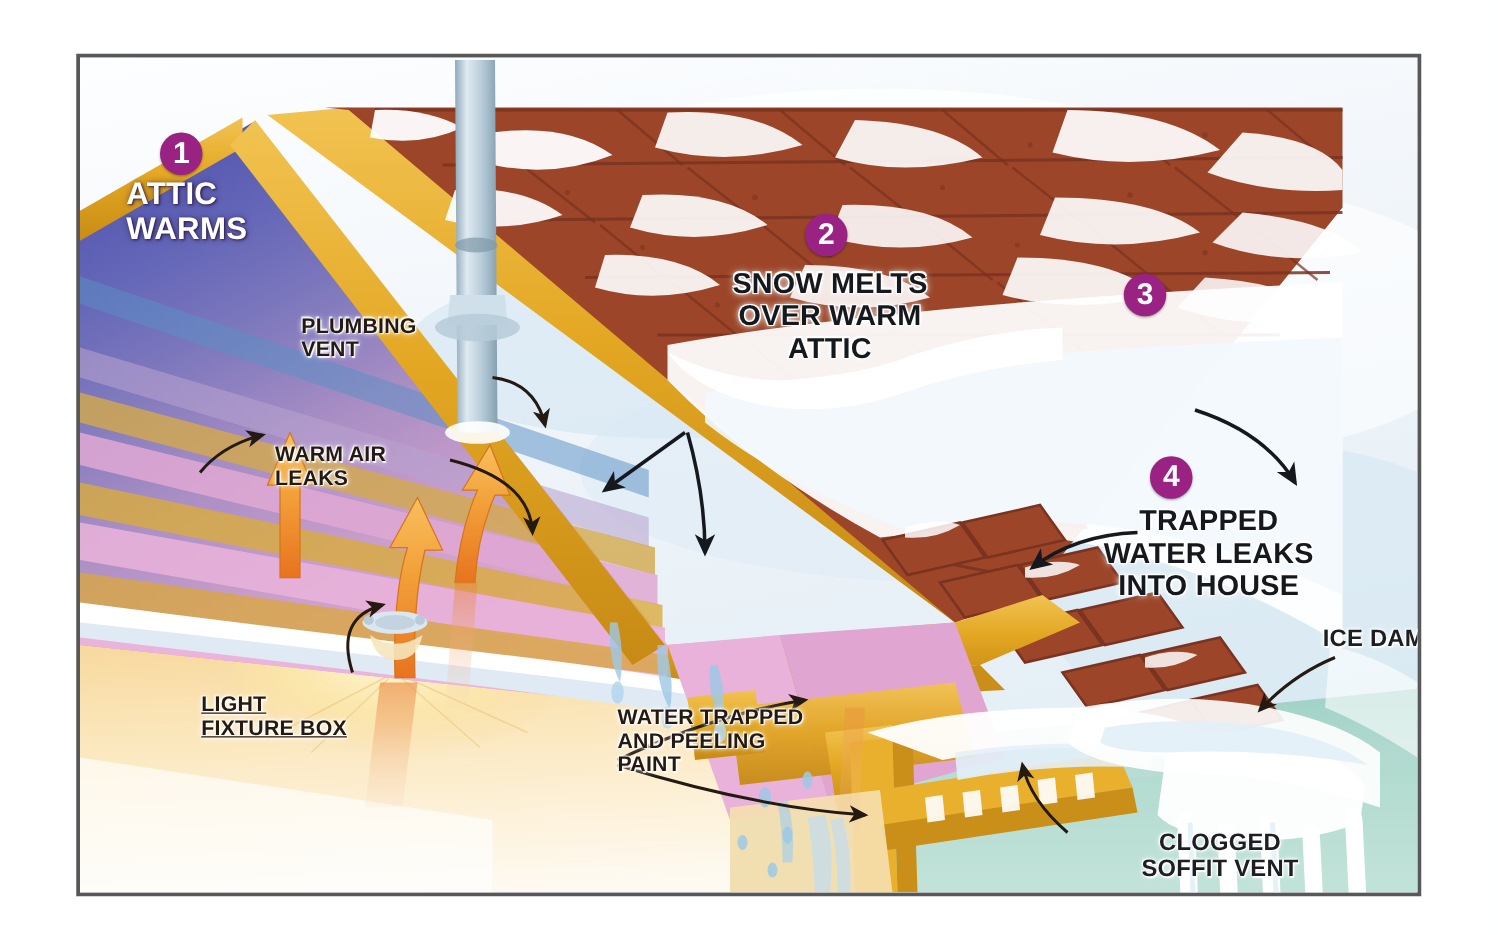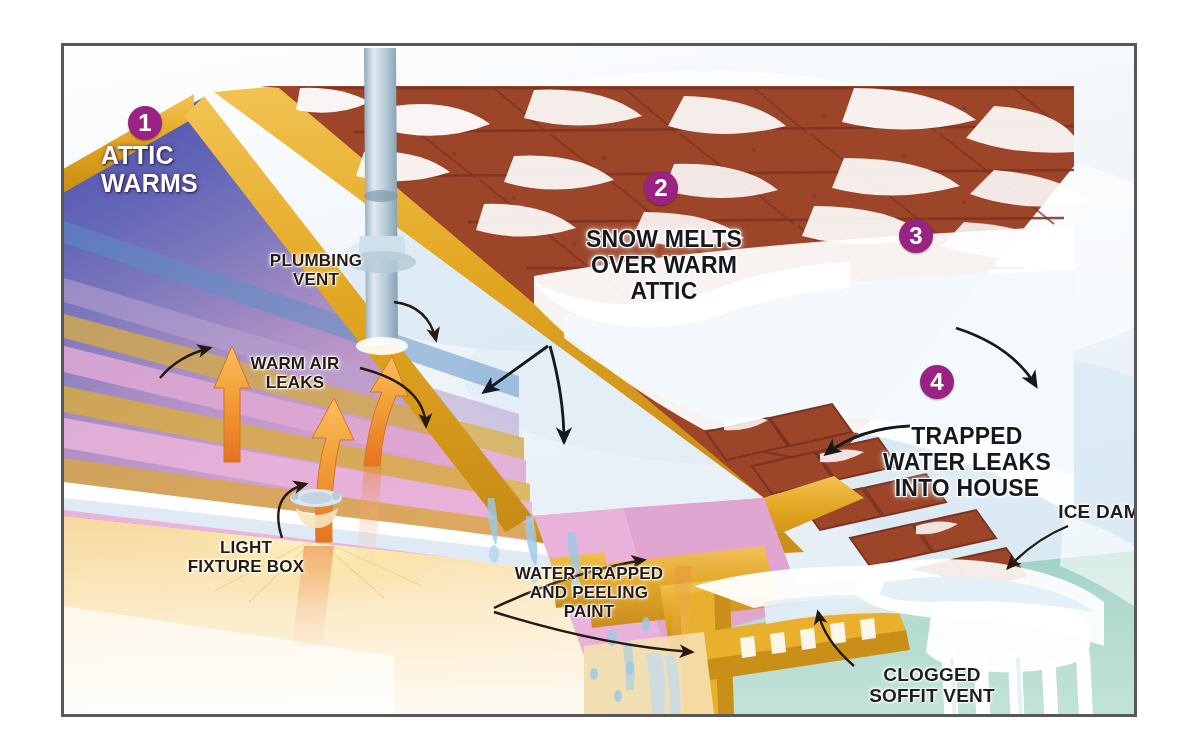--- a/index.html
+++ b/index.html
@@ -28,21 +28,21 @@
   
   .lbl{
     position:absolute;font-weight:bold;line-height:1.12;
     font-family:"Liberation Sans", sans-serif;
     white-space:pre-line;letter-spacing:.2px;
   }
   .lbl.big{font-size:23px;color:#15181c;text-align:center;
     text-shadow:0 0 4px #fff,0 0 7px #fff,1px 1px 0 #fff,-1px -1px 0 #fff,1px -1px 0 #fff,-1px 1px 0 #fff;}
   .lbl.white{font-size:25px;color:#ffffff;text-align:left;
     text-shadow:1px 1px 2px rgba(40,20,60,.85),0 0 5px rgba(40,20,60,.5);}
-  .lbl.small{font-size:17px;color:#241a12;text-align:center;
+  .lbl.small{font-size:17px;color:#241a12;text-align:left;
     text-shadow:0 0 3px #fff,0 0 5px #fff,1px 1px 0 rgba(255,255,255,.8),-1px -1px 0 rgba(255,255,255,.8);}
   .lbl.tiny{font-size:19px;color:#1d1d22;text-align:center;
     text-shadow:0 0 3px #fff,0 0 5px #fff,1px 1px 0 rgba(255,255,255,.85),-1px -1px 0 rgba(255,255,255,.85);}
 </style>
 </head>
 <body>
 
 <div id="figure">
   <div id="art">
 
@@ -401,34 +401,34 @@
       </g>
     </svg>
 
     <div class="badge" style="left:64px;top:60px;">1</div>
     <div class="badge" style="left:580px;top:125px;">2</div>
     <div class="badge" style="left:835px;top:173px;">3</div>
     <div class="badge" style="left:856px;top:319px;">4</div>
 
     <div class="lbl white" style="left:37px;top:95px;width:190px;">ATTIC
 WARMS</div>
-    <div class="lbl big" style="left:450px;top:181px;width:300px;">SNOW MELTS
+    <div class="lbl big" style="left:450px;top:168px;width:300px;">SNOW MELTS
 OVER WARM
 ATTIC</div>
-    <div class="lbl big" style="left:748px;top:378px;width:310px;">TRAPPED
+    <div class="lbl big" style="left:748px;top:358px;width:310px;">TRAPPED
 WATER LEAKS
 INTO HOUSE</div>
 
     <div class="lbl small" style="left:177px;top:205px;width:150px;">PLUMBING
 VENT</div>
     <div class="lbl small" style="left:156px;top:308px;width:150px;">WARM AIR
 LEAKS</div>
-    <div class="lbl small" style="left:97px;top:492px;width:170px;">LIGHT
+    <div class="lbl small" style="left:97px;top:508px;width:170px;text-decoration:underline;">LIGHT
 FIXTURE BOX</div>
     <div class="lbl small" style="left:430px;top:518px;width:190px;">WATER TRAPPED
 AND PEELING
 PAINT</div>
-    <div class="lbl tiny" style="left:788px;top:618px;width:160px;">CLOGGED
+    <div class="lbl tiny" style="left:832px;top:618px;width:160px;">CLOGGED
 SOFFIT VENT</div>
     <div class="lbl tiny" style="left:975px;top:455px;width:120px;">ICE DAM</div>
 
   </div>
 </div>
 
 </body></html>

